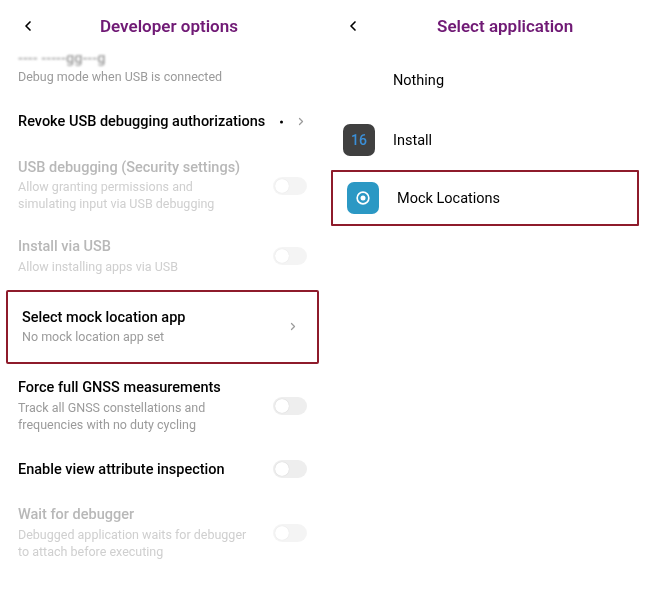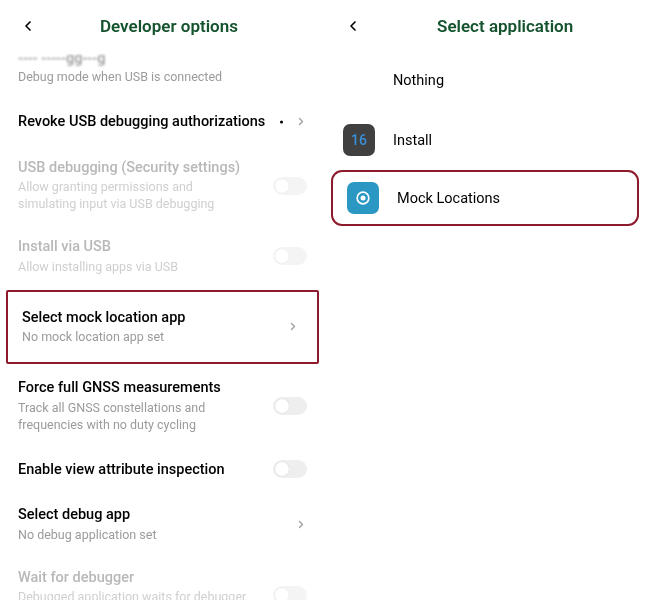--- a/index.html
+++ b/index.html
@@ -28,21 +28,21 @@
       width: 24px;
       height: 24px;
       display: flex;
       align-items: center;
       justify-content: center;
       cursor: pointer;
     }
     .header-title {
       font-size: 17px;
       font-weight: 600;
-      color: #14532d;
+      color: #701a75;
       margin-left: 60px;
       text-align: center;
     }
     .screen-right .header-title {
       margin-left: 72px;
     }
     .list { }
     .item {
       padding: 12px 18px;
       position: relative;
@@ -140,21 +140,21 @@
       position: relative;
     }
     .app-label {
       font-size: 14.5px;
       color: #000;
       font-weight: 400;
     }
     .highlight-right {
       border: 2.5px solid #8e1b2b;
       margin: 0 12px 0 6px;
-      border-radius: 11px;
+      border-radius: 1px;
     }
     .highlight-right .app-item {
       padding: 10px 14px;
       min-height: 48px;
     }
     .cut-title {
       font-size: 14.5px;
       color: #4a4a4a;
       font-weight: 500;
       filter: blur(1px);
@@ -229,29 +229,20 @@
       <div class="item-title">Force full GNSS measurements</div>
       <div class="item-sub">Track all GNSS constellations and frequencies with no duty cycling</div>
       <span class="toggle"></span>
     </div>
 
     <div class="item">
       <div class="item-title">Enable view attribute inspection</div>
       <span class="toggle"></span>
     </div>
 
-    <div class="item">
-      <div class="item-title">Select debug app</div>
-      <div class="item-sub">No debug application set</div>
-      <span class="chevron-right">
-        <svg width="12" height="12" viewBox="0 0 24 24" fill="none" stroke="currentColor" stroke-width="2.5" stroke-linecap="round" stroke-linejoin="round">
-            <polyline points="9 18 15 12 9 6"></polyline>
-          </svg>
-      </span>
-    </div>
 
     <div class="item disabled">
       <div class="item-title">Wait for debugger</div>
       <div class="item-sub">Debugged application waits for debugger to attach before executing</div>
       <span class="toggle"></span>
     </div>
 
   </div>
 </div>
 

